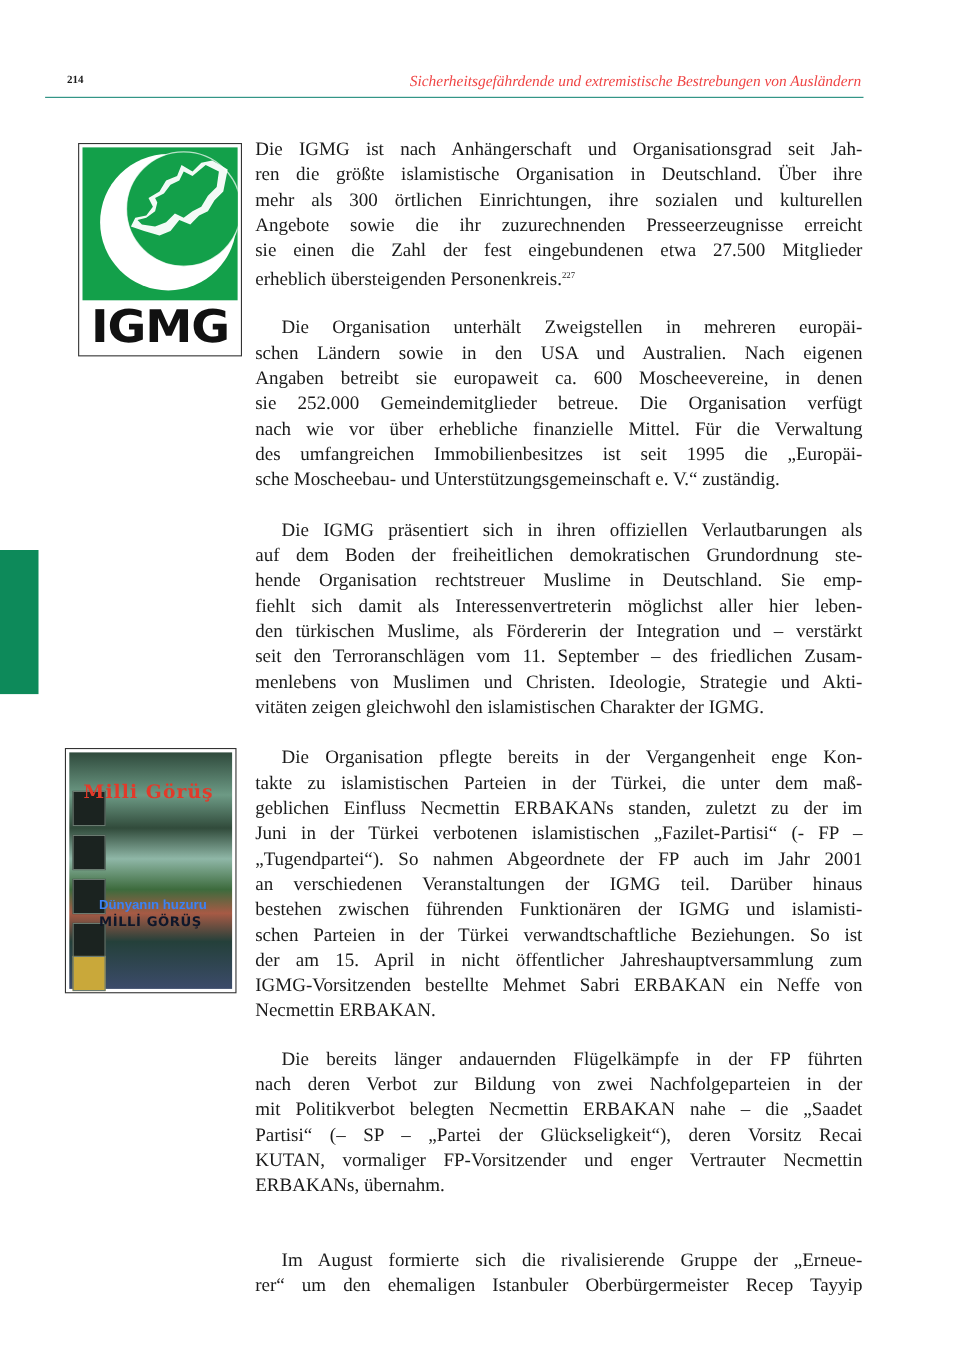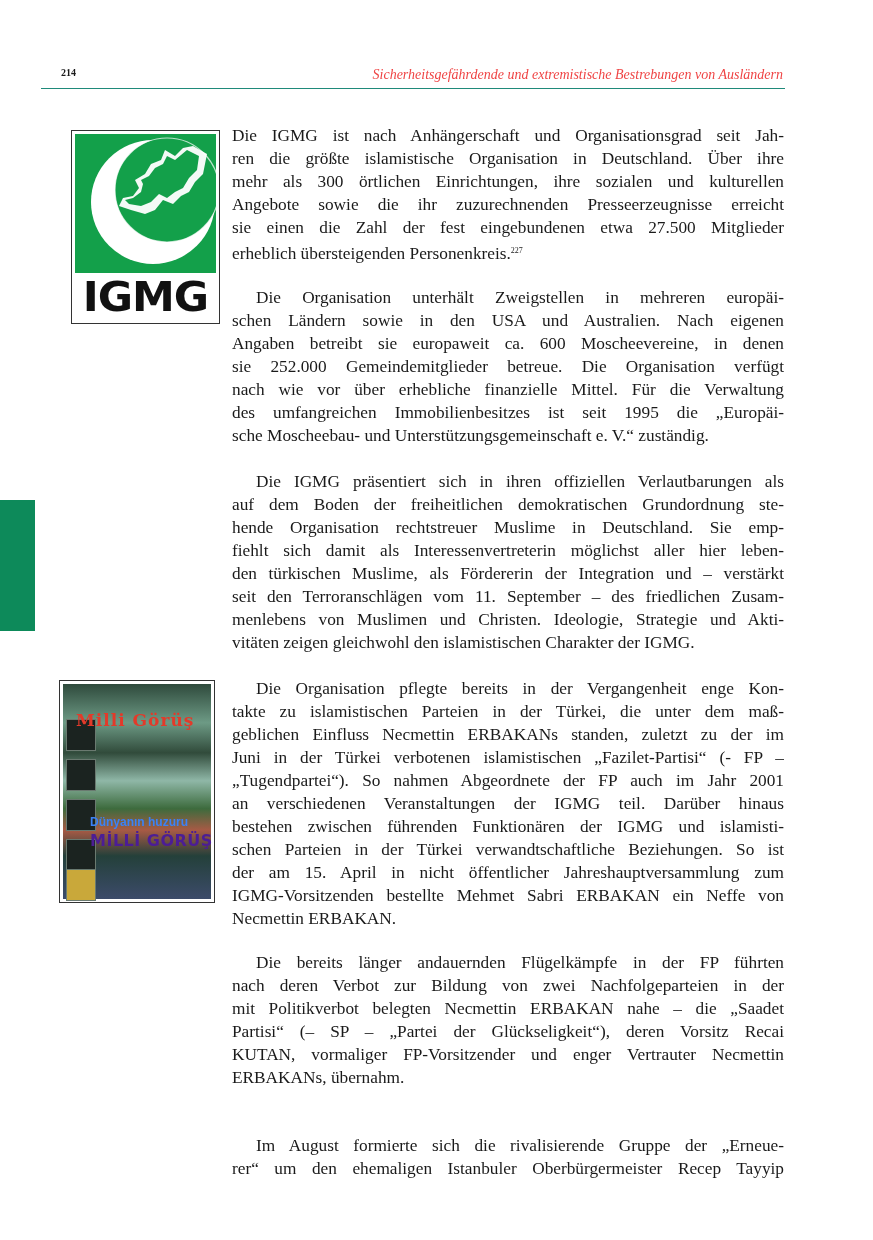--- a/index.html
+++ b/index.html
@@ -9,21 +9,21 @@
   .running-title { position:absolute; right:2px; top:3px; font-style:italic; font-size:14px; font-family:"Liberation Serif", serif; color:#ef4444; }
   .side-tab { position:absolute; left:0; top:500px; width:35px; height:131px; background:#0d8a5a; }
   .figure { position:absolute; border:1px solid #333; background:#fff; overflow:hidden; }
   .logo { left:59px; top:130px; width:147px; height:192px;margin-left:12px; }
   .logo .green { position:absolute; left:3px; top:3px; width:141px; height:139px; background:#13a04a; }
   .logo .letters { position:absolute; left:3px; top:145px; width:141px; height:42px; font-family:"DejaVu Sans", sans-serif; font-weight:bold; font-size:41px; letter-spacing:-1px; color:#111; line-height:42px; text-align:center; transform:scaleX(1.05); }
   .cover { left:59px; top:680px; width:154px; height:221px; }
   .cover .bg { position:absolute; inset:3px; background:linear-gradient(180deg,#2f4a3c 0%,#6d9a85 18%,#314b3b 32%,#8fb7a7 45%,#3d6b3d 58%,#a75a45 68%,#24403a 80%,#3c4b6a 100%); }
   .cover .masthead { position:absolute; left:16px; top:6px; font-family:"DejaVu Serif", serif; font-weight:bold; font-size:17px; color:#e23a2a; letter-spacing:1px;margin-top:23px; }
   .cover .slogan { position:absolute; left:30px; top:134px; font-family:Liberation Sans, sans-serif; font-weight:bold; font-size:12px; color:#3b82f6; }
-  .cover .brand { position:absolute; left:30px; top:150px; font-family:"DejaVu Sans", sans-serif; font-weight:bold; font-size:16px; color:#4c1d95; letter-spacing:0.5px; }
+  .cover .brand { position:absolute; left:30px; top:150px; font-family:"DejaVu Sans", sans-serif; font-weight:bold; font-size:12px; color:#0f172a; letter-spacing:0.5px; }
   .cover .portrait { position:absolute; left:6px; width:28px; height:30px; background:#1b2320; border:1px solid #6a7a70; }
   .body-text { position:absolute; left:232px; width:552px; font-family:"Liberation Serif", serif; font-size:17.3px; line-height:23px; }
   .para { position:absolute; left:0; width:552px; }
   .line { display:block; text-align:justify; text-align-last:justify; white-space:nowrap; height:23px; }
   .line.last { text-align-last:left; }
   .indent { padding-left:24px; }
   sup { font-size:8px; vertical-align:6px; }
 </style>
 </head>
 <body>

